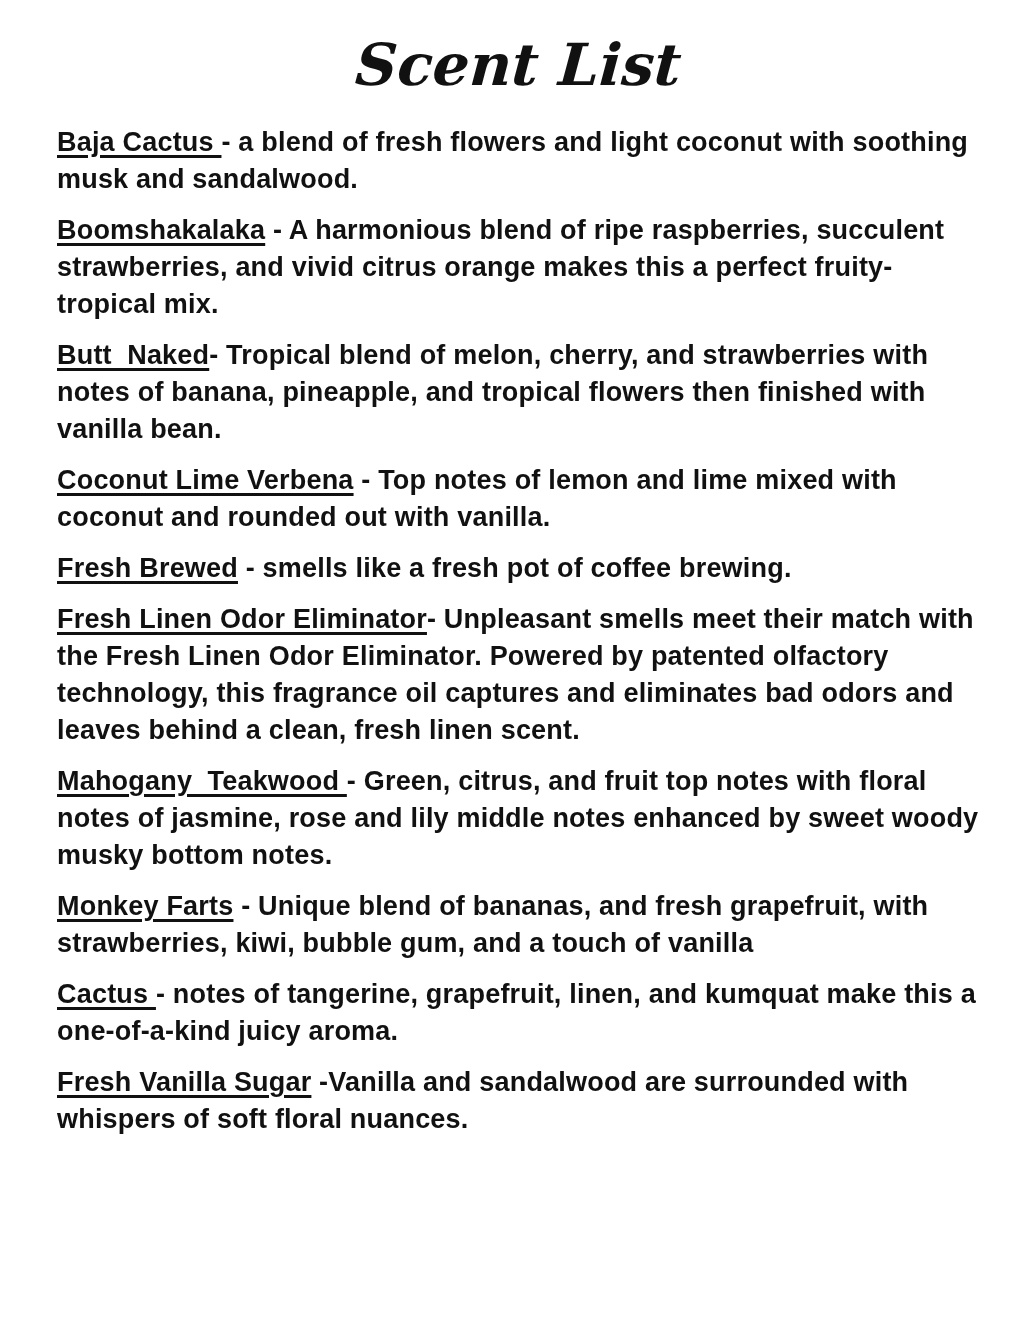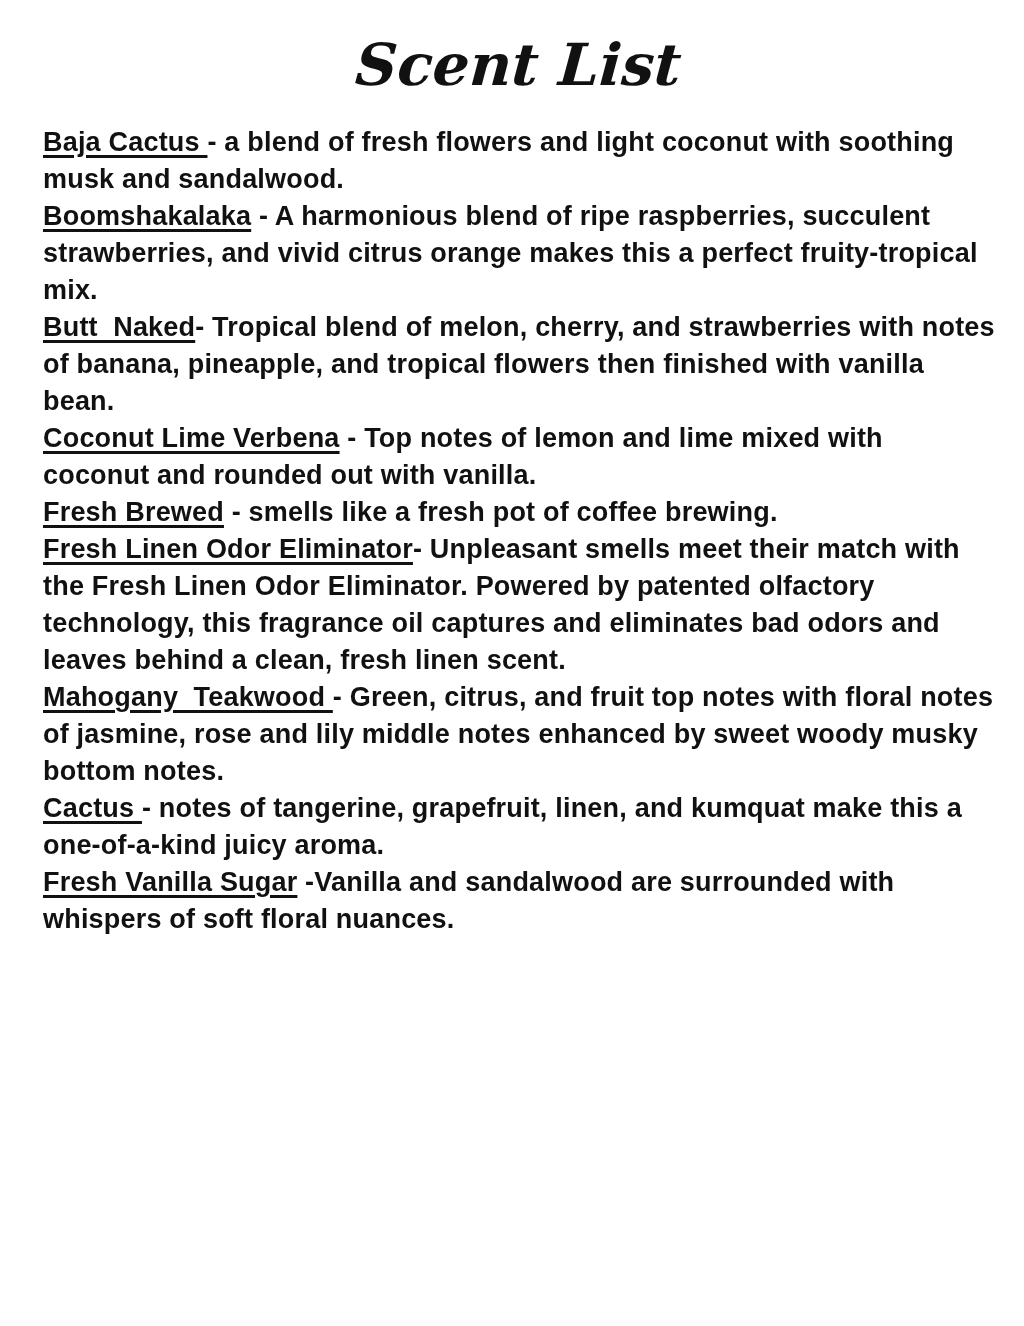--- a/index.html
+++ b/index.html
@@ -27,21 +27,21 @@
     letter-spacing: 0px;
     color: #111111;
     transform: skewX(-4deg);
     margin: 0 0 0 0;
   }
   .scent-list {
     margin-top: 22px;
     width: 952px;
   }
   p.scent {
-    margin: 0;
+    margin: 14px;
     font-family: "Liberation Sans", sans-serif;
     font-weight: bold;
     font-size: 27px;
     line-height: 37px;
     letter-spacing: 0.2px;
     color: #111111;
     white-space: pre-wrap;
   }
   .scent-name {
     text-decoration: underline;
@@ -65,20 +65,21 @@
     <p class="scent"><span class="scent-name">Butt  Naked</span><span>- Tropical blend of melon, cherry, and strawberries with notes of banana, pineapple, and tropical flowers then finished with vanilla bean.</span></p>
 
     <p class="scent"><span class="scent-name">Coconut Lime Verbena</span><span> - Top notes of lemon and lime mixed with coconut and rounded out with vanilla.</span></p>
 
     <p class="scent"><span class="scent-name">Fresh Brewed</span><span> - smells like a fresh pot of coffee brewing.</span></p>
 
     <p class="scent"><span class="scent-name">Fresh Linen Odor Eliminator</span><span>- Unpleasant smells meet their match with the Fresh Linen Odor Eliminator. Powered by patented olfactory technology, this fragrance oil captures and eliminates bad odors and leaves behind a clean, fresh linen scent.</span></p>
 
     <p class="scent"><span class="scent-name">Mahogany  Teakwood </span><span>- Green, citrus, and fruit top notes with floral notes of jasmine, rose and lily middle notes enhanced by sweet woody musky bottom notes.</span></p>
 
+    <p class="scent"><span class="scent-name">Monkey Farts</span><span> - Unique blend of bananas, and fresh grapefruit, with strawberries, kiwi, bubble gum, and a touch of vanilla</span></p>
 
 
     <p class="scent"><span class="scent-name">Cactus </span><span>- notes of tangerine, grapefruit, linen, and kumquat make this a one-of-a-kind juicy aroma.</span></p>
 
     <p class="scent"><span class="scent-name">Fresh Vanilla Sugar</span><span> -Vanilla and sandalwood are surrounded with whispers of soft floral nuances.</span></p>
 
   </div>
 </div>
 
 </body></html>

